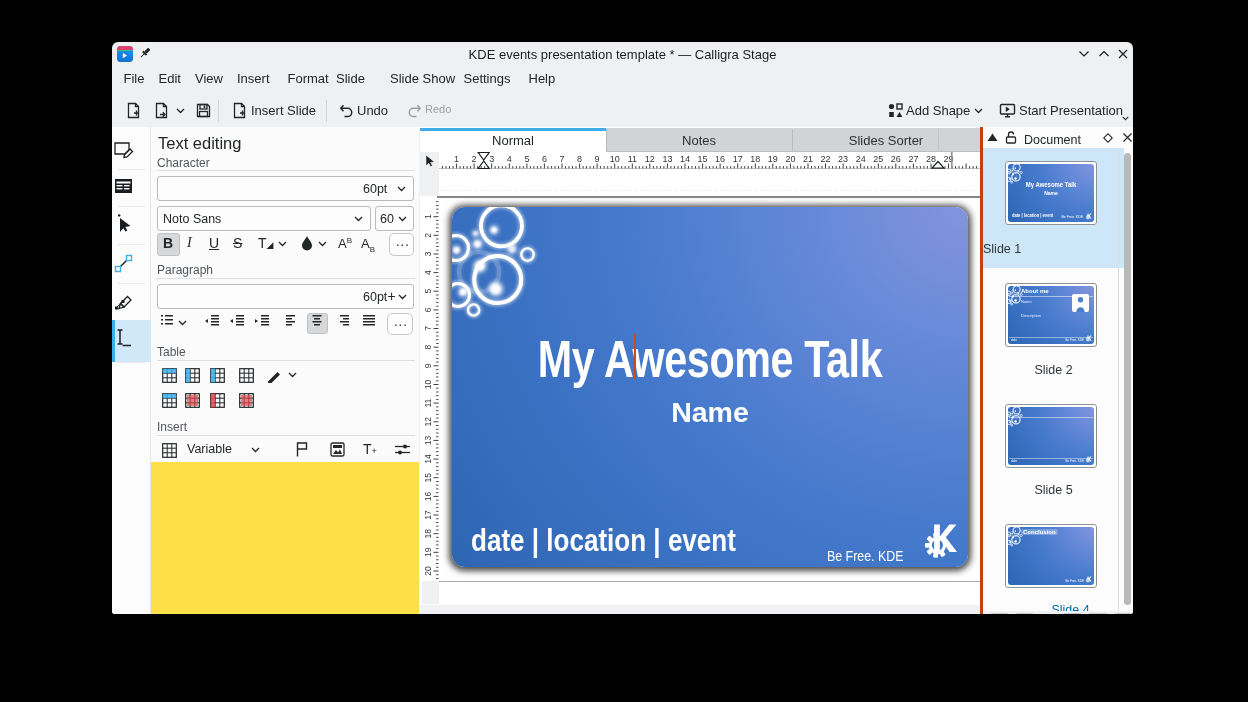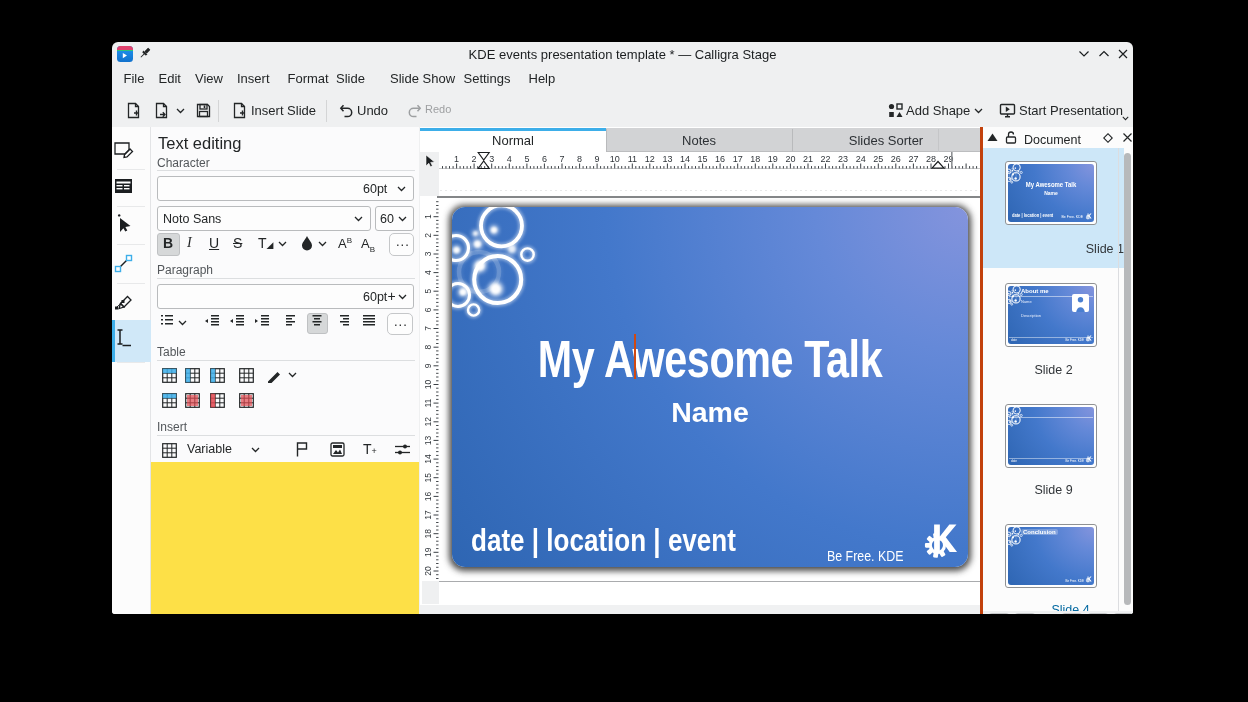--- a/index.html
+++ b/index.html
@@ -1068,23 +1068,23 @@
               <rect x="-2.1" y="-2.4" width="4.2" height="4.8" rx="1" transform="translate(8.69 14.84) rotate(-50)" fill="#fff"></rect>
               <rect x="-2.1" y="-2.4" width="4.2" height="4.8" rx="1" transform="translate(6.70 20.30) rotate(-90)" fill="#fff"></rect>
               <rect x="-2.1" y="-2.4" width="4.2" height="4.8" rx="1" transform="translate(8.69 25.76) rotate(-130)" fill="#fff"></rect>
               <rect x="-2.1" y="-2.4" width="4.2" height="4.8" rx="1" transform="translate(13.72 28.67) rotate(-170)" fill="#fff"></rect>
               <rect x="-2.1" y="-2.4" width="4.2" height="4.8" rx="1" transform="translate(19.45 27.66) rotate(-210)" fill="#fff"></rect>
               <path d="M12.3 2.2 h5 v10.5 l8.3 -10.5 h6.2 l-9.3 11.2 9.8 12.8 h-6.4 l-8.6 -11.8 v11.8 h-5 z" fill="#fff"></path>
             </svg>
           </div>
         </div>
       </div>
-<div class="ab" style="left:0;top:115px;width:141px;text-align:right;font-size:12.5px;color:#32363a">Slide 1</div>
+<div class="ab" style="left:0;top:115px;width:141px;text-align:left;font-size:12.5px;color:#32363a">Slide 1</div>
 <div class="ab" style="left:0;top:236px;width:141px;text-align:center;font-size:12.5px;color:#32363a">Slide 2</div>
-<div class="ab" style="left:0;top:356px;width:141px;text-align:center;font-size:12.5px;color:#32363a">Slide 9</div>
+<div class="ab" style="left:0;top:356px;width:141px;text-align:center;font-size:12.5px;color:#32363a">Slide 5</div>
 <div class="ab" style="left:17px;top:476px;width:141px;text-align:center;font-size:12.5px;color:#0369a1">Slide 4</div>
 <div class="ab" style="left:135px;top:21px;width:1px;height:463px;background:#dcdde0"></div>
 <div class="ab" style="left:141px;top:26px;width:7px;height:452px;border-radius:3.5px;background:#b7b9bb"></div>
 <div class="ab" style="left:0;top:484px;width:153px;height:29px;background:#eff0f1"></div>
 <div class="btn" style="left:4px;top:486px;width:24px;height:24px"></div>
 <div class="ab" style="left:4px;top:486px;width:24px;height:24px;display:flex;align-items:center;justify-content:center">
         <svg width="13" height="13" viewBox="0 0 13 13">
           <path d="M6.5 1 V12 M1 6.5 H12" stroke="#232627" stroke-width="1.4"></path>
         </svg>
       </div>

